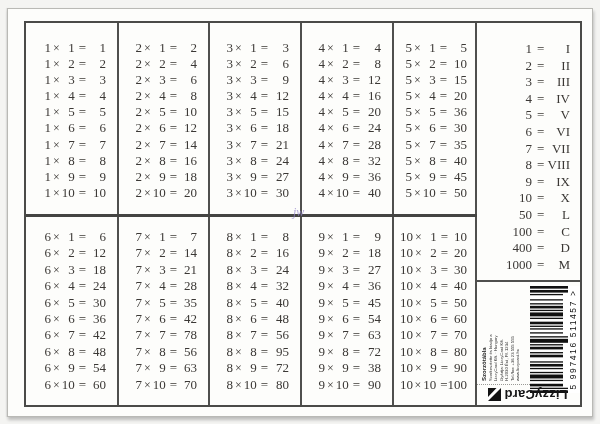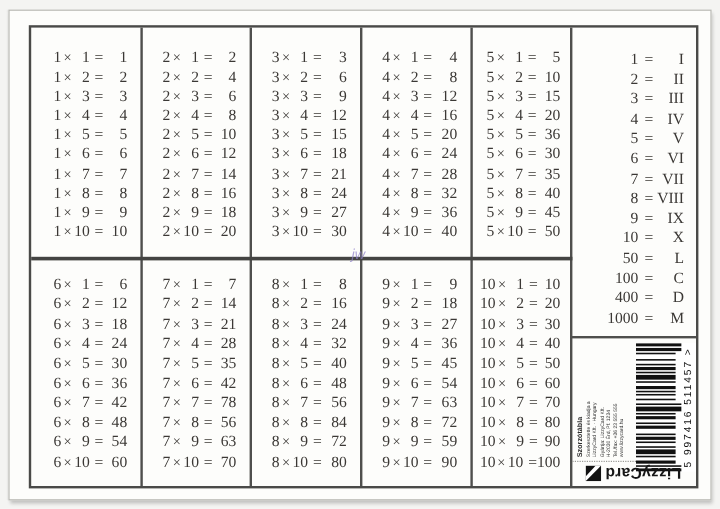--- a/index.html
+++ b/index.html
@@ -39,21 +39,21 @@
     white-space:nowrap;color:#333;}
   .barcode{position:absolute;left:504px;top:370px;width:107px;height:50px;
     transform:rotate(-90deg);transform-origin:0 0;background:#fff;}
   .barcode svg{display:block;}
   .bc-digits{font-family:"Liberation Sans",sans-serif;font-size:8.5px;letter-spacing:1.6px;
     color:#111;text-align:center;line-height:10px;white-space:nowrap;}
   .logo{position:absolute;left:453px;top:363px;width:98px;height:17px;
     transform:rotate(180deg);display:flex;align-items:center;justify-content:center;gap:3px;}
   .logo-text{font-family:"Liberation Sans",sans-serif;font-weight:700;font-size:13px;
     color:#161616;letter-spacing:.2px;}
-  .watermark{position:absolute;left:267px;top:182px;font-family:Liberation Sans, sans-serif;
+  .watermark{position:absolute;left:267px;top:182px;font-family:Liberation Serif, serif;
     font-style:italic;font-size:12px;opacity:.7;}
 </style>
 </head>
 <body>
 
 <div class="page">
   <div class="card">
     <div class="grid">
 
       <div class="vline" style="left:91px"></div>
@@ -618,21 +618,21 @@
               <span class="op">×</span>
               <span class="f2">7</span>
               <span class="eq">=</span>
               <span class="prod">56</span>
             </div>
             <div class="mrow">
               <span class="f1">8</span>
               <span class="op">×</span>
               <span class="f2">8</span>
               <span class="eq">=</span>
-              <span class="prod">84</span>
+              <span class="prod">95</span>
             </div>
             <div class="mrow">
               <span class="f1">8</span>
               <span class="op">×</span>
               <span class="f2">9</span>
               <span class="eq">=</span>
               <span class="prod">72</span>
             </div>
             <div class="mrow">
               <span class="f1">8</span>
@@ -697,21 +697,21 @@
               <span class="op">×</span>
               <span class="f2">8</span>
               <span class="eq">=</span>
               <span class="prod">72</span>
             </div>
             <div class="mrow">
               <span class="f1">9</span>
               <span class="op">×</span>
               <span class="f2">9</span>
               <span class="eq">=</span>
-              <span class="prod">59</span>
+              <span class="prod">38</span>
             </div>
             <div class="mrow">
               <span class="f1">9</span>
               <span class="op">×</span>
               <span class="f2">10</span>
               <span class="eq">=</span>
               <span class="prod">90</span>
             </div>
           </div>
           <div class="mcell botrow narrow" style="left: 368px; width: 79px;">

